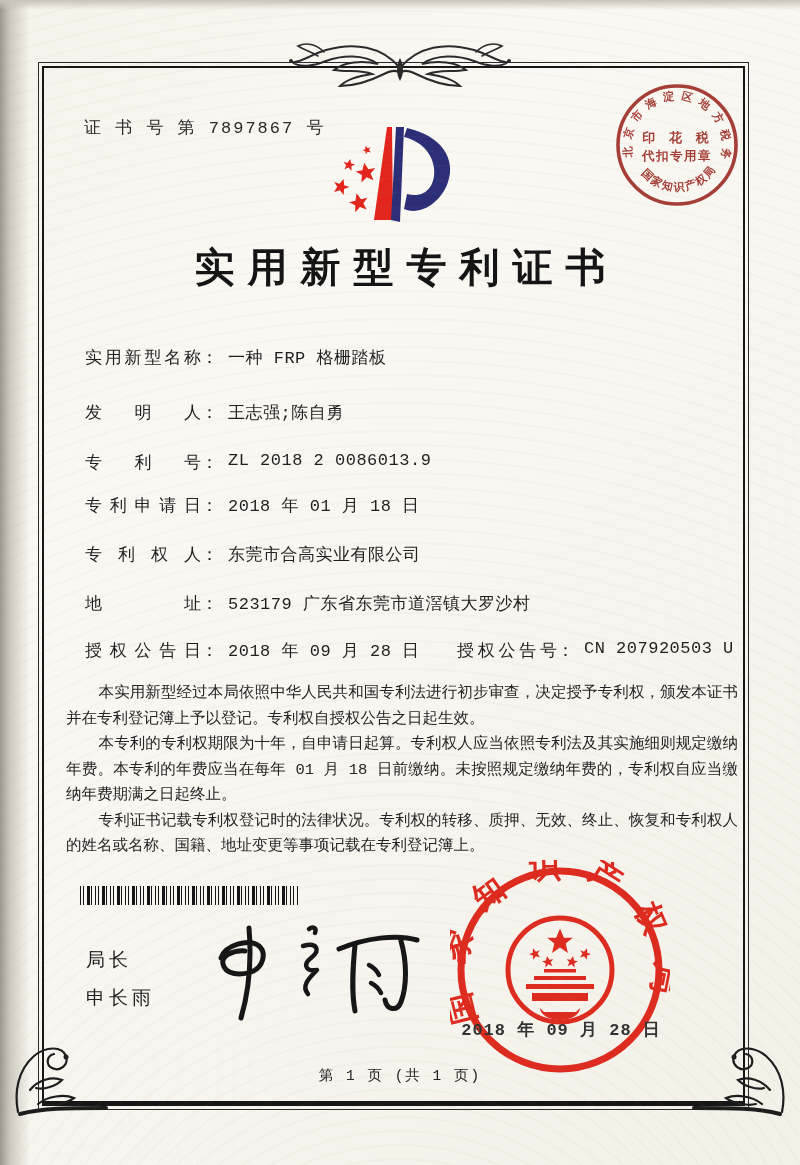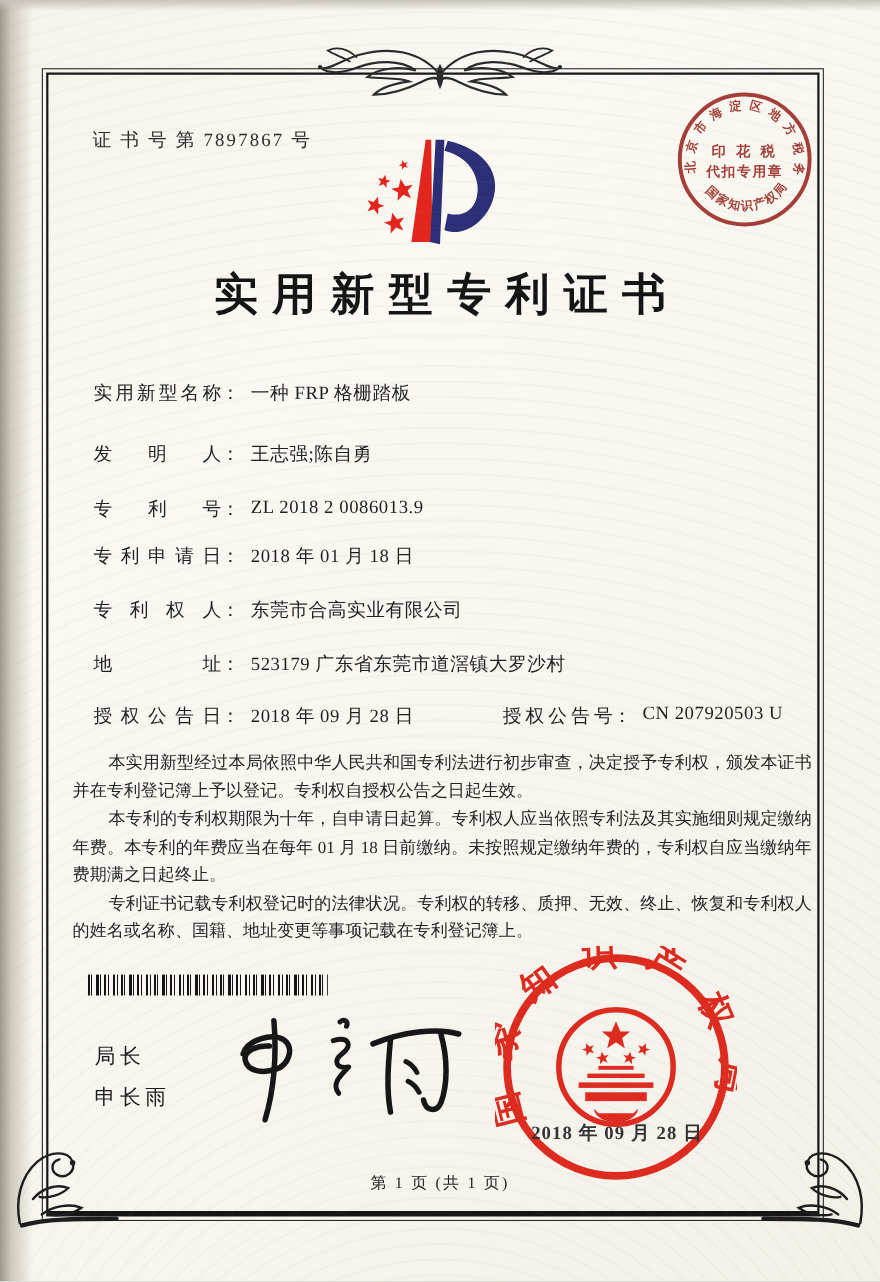--- a/index.html
+++ b/index.html
@@ -1,19 +1,19 @@
 <!DOCTYPE html>
 <html><head>
 <meta charset="utf-8">
 <style>
   html,body{margin:0;padding:0;background:#d8d5ce;}
   .photo{
     position:relative;width:800px;height:1165px;overflow:hidden;
     background:linear-gradient(135deg,#f6f3ec 0%,#faf8f2 30%,#f7f4ee 70%,#f3f0e8 100%);
-    font-family:Liberation Serif, serif;color:#262626;
+    font-family:Liberation Mono, monospace;color:#262626;
   }
   .photo::after{ 
     content:"";position:absolute;inset:0;pointer-events:none;
     background:repeating-radial-gradient(circle at 50% 120%,rgba(150,140,115,0.045) 0 2px,rgba(0,0,0,0) 2px 14px);
   }
   .paper-edge-left{position:absolute;left:0;top:0;bottom:0;width:30px;
     background:linear-gradient(90deg,#9d978c,#cfcabf 35%,rgba(216,212,203,0));}
   .paper-edge-top{position:absolute;left:0;top:0;right:0;height:10px;
     background:linear-gradient(180deg,#c9c4b9,rgba(216,212,203,0));}
   .frame{position:absolute;left:38px;top:62px;width:709px;height:1046px;

